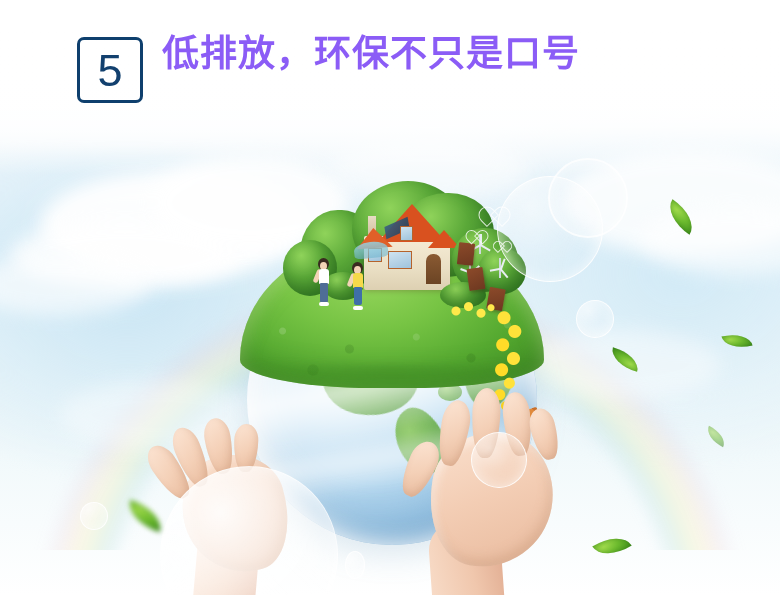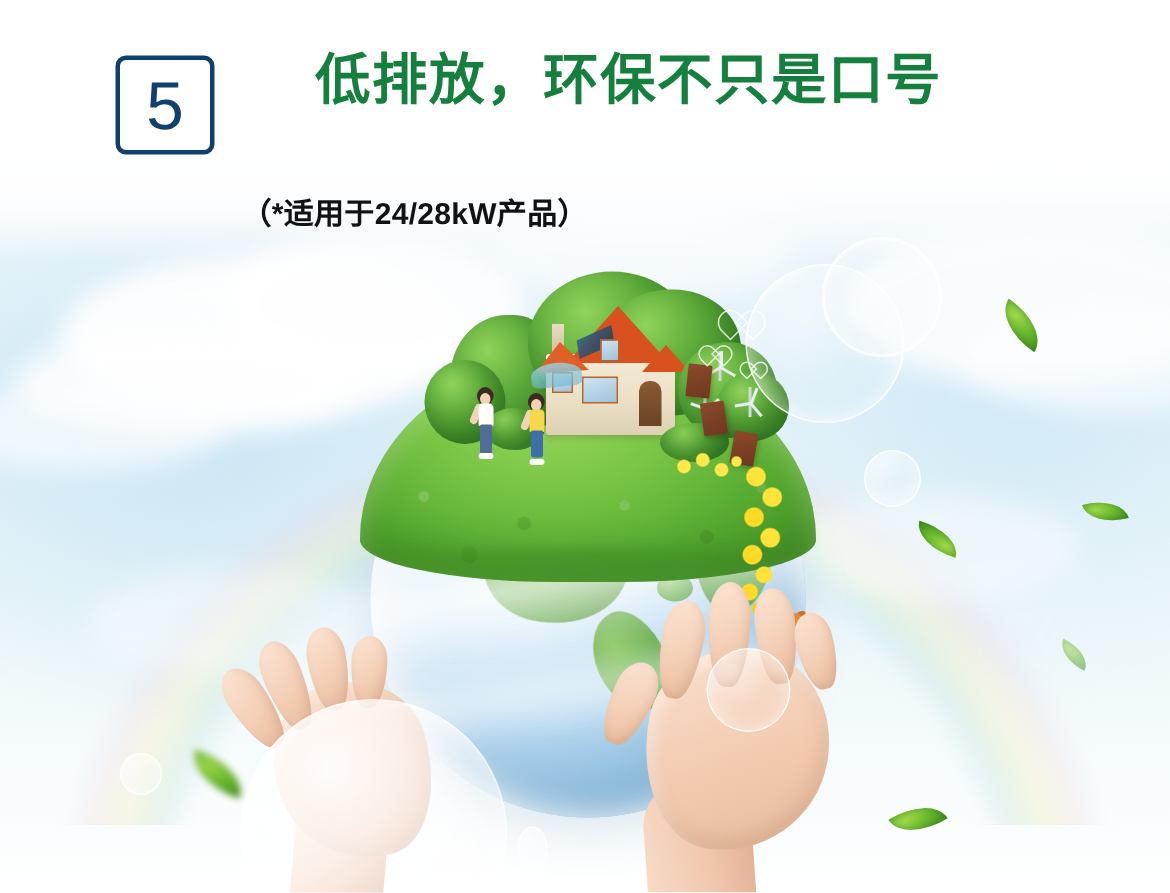--- a/index.html
+++ b/index.html
@@ -568,27 +568,26 @@
     justify-content: center;
     color: #12406e;
     font-size: 45px;
     line-height: 1;
     font-family: "Liberation Sans", "DejaVu Sans", sans-serif;
     font-weight: 400;
   }
   .title {
     position: absolute;
     left: 162px; top: 34px;
-    color: #15803d;
+    color: #8b5cf6;
     font-size: 37px;
     font-weight: bold;
     letter-spacing: 1px;
     line-height: 1.1;
     white-space: nowrap;
-    margin-left: 48px;
   }
   .subtitle {
     position: absolute;
     left: 163px; top: 93px;
     color: #2f3132;
     font-size: 21px;
     font-weight: 400;
     letter-spacing: 0.3px;
     white-space: nowrap;
   }
@@ -752,16 +751,15 @@
   </div>
 
   <div class="header">
     <div class="header-fade"></div>
 
     <div class="num-badge">5</div>
 
     <div class="title">低排放，环保不只是口号</div>
 
 
-    <div class="note">（*适用于24/28kW产品）</div>
   </div>
 
 </div>
 
 </body></html>

